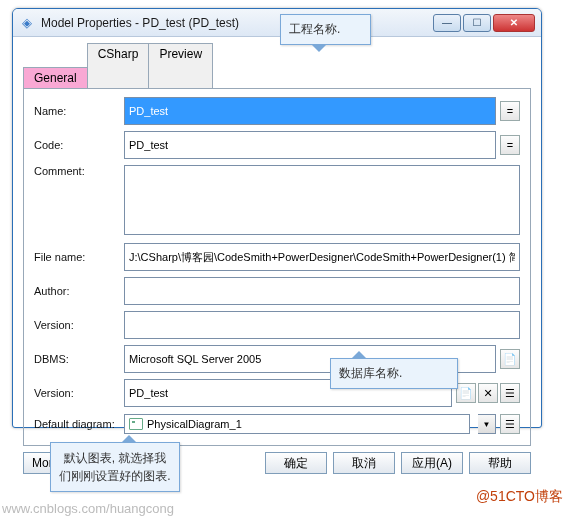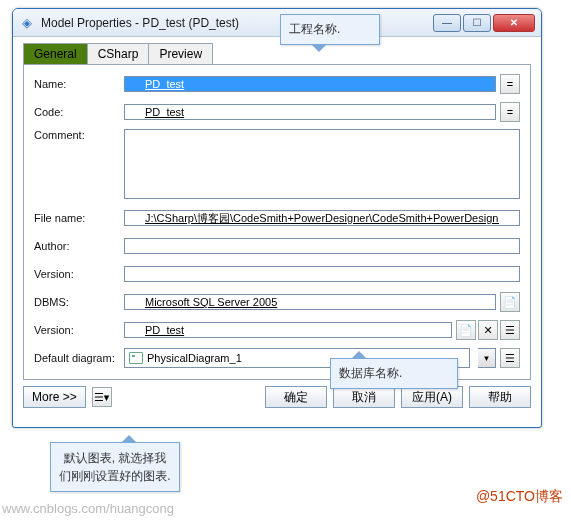--- a/index.html
+++ b/index.html
@@ -6,41 +6,41 @@
 body { font-family: Tahoma, "Microsoft YaHei", sans-serif; font-size: 11px; background: #fff; position: relative; width: 571px; height: 520px; }
 .window { position: absolute; left: 12px; top: 8px; width: 530px; height: 420px; border: 1px solid #2a6fb7; border-radius: 6px 6px 3px 3px; background: #fff; box-shadow: 0 0 3px rgba(0,0,0,0.3); }
 .titlebar { display: flex; align-items: center; height: 28px; padding: 0 6px; background: linear-gradient(#f2f6fb, #dde8f5); border-radius: 5px 5px 0 0; border-bottom: 1px solid #b8c8dc; }
 .titlebar .app-icon { width: 16px; height: 16px; margin-right: 6px; display: flex; align-items: center; justify-content: center; color: #3a7bc8; font-size: 13px; }
 .titlebar .title { flex: 1; color: #1a1a1a; font-size: 12px; }
 .win-btns { display: flex; gap: 2px; }
 .win-btn { width: 28px; height: 18px; border: 1px solid #5a7fa8; border-radius: 3px; background: linear-gradient(#eaf1fa,#c9dcef); display: flex; align-items: center; justify-content: center; font-size: 10px; color: #2a4a6a; cursor: pointer; }
 .win-btn.close { background: linear-gradient(#e88,#c33); border-color: #a33; color: #fff; width: 42px; font-weight: bold; }
 .tabs { display: flex; margin: 6px 0 0 10px; }
 .tab { padding: 3px 10px; border: 1px solid #98a8b8; border-bottom: none; background: #f0f0f0; font-size: 12px; margin-right: -1px; position: relative; }
-.tab.active { background: #4d7c0f; z-index: 2; }
+.tab.active { background: #f9a8d4; z-index: 2; margin-top: 24px; }
 .tab-content { margin: 0 10px 6px 10px; border: 1px solid #98a8b8; padding: 8px 10px 4px 10px; position: relative; }
 .row { display: flex; align-items: center; margin-bottom: 6px; min-height: 22px; }
 .row .label { width: 90px; color: #111; }
 .row .field { flex: 1; }
 .row .actions { display: flex; gap: 2px; margin-left: 4px; }
-input[type=text], .textbox { width: 100%; height: 16px; border: 1px solid #7a8fa8; padding: 1px 20px; font-family: inherit; font-size: 11px; background: #fff; text-decoration: underline; }
+input[type=text], .textbox { width: 100%; height: 28px; border: 1px solid #7a8fa8; padding: 1px 4px; font-family: inherit; font-size: 11px; background: #fff; }
 input.selected { background: #3399ff; color: #fff; }
 textarea { width: 100%; height: 70px; border: 1px solid #7a8fa8; resize: none; font-family: inherit; font-size: 11px; }
 .icon-btn { width: 20px; height: 20px; border: 1px solid #9aa; background: linear-gradient(#fdfdfd,#e6e6e6); display: flex; align-items: center; justify-content: center; font-size: 11px; cursor: pointer; }
 .combo { display: flex; gap: 8px; }
 .combo .dd { width: 18px; height: 20px; border: 1px solid #7a8fa8; border-left: none; background: linear-gradient(#f8f8f8,#dedede); display: flex; align-items: center; justify-content: center; font-size: 8px; cursor: pointer; }
 .diagram-icon { display: inline-block; width: 14px; height: 12px; margin-right: 4px; background: #fff; border: 1px solid #6a8; border-radius: 1px; position: relative; }
 .diagram-icon::before { content:""; position:absolute; left:2px; top:2px; width:3px; height:2px; background:#6a8; }
 .bottom-bar { display: flex; align-items: center; gap: 6px; padding: 0 10px 8px 10px; }
 .bottom-bar .spacer { flex: 1; }
 .dlg-btn { min-width: 62px; height: 22px; border: 1px solid #7f9db9; background: linear-gradient(#fefefe,#e2e8ef); font-size: 12px; cursor: pointer; padding: 0 8px; }
 .more-btn { display: flex; align-items: center; gap: 4px; }
 .callout { position: absolute; background: #eaf3fc; border: 1px solid #7aa8d8; padding: 6px 8px; font-size: 12px; color: #333; box-shadow: 1px 1px 2px rgba(0,0,0,0.15); }
 .callout::after { content:""; position:absolute; width:0; height:0; }
-.callout.c1 { left: 280px; top: 14px; width: 100px; }
+.callout.c1 { left: 280px; top: 14px; width: 91px; }
 .callout.c1::after { left: 30px; bottom: -16px; border: 8px solid transparent; border-top-color: #7aa8d8; }
 .callout.c2 { left: 330px; top: 358px; width: 128px; }
 .callout.c2::after { left: 20px; top: -16px; border:8px solid transparent; border-bottom-color:#7aa8d8; }
 .callout.c3 { left: 50px; top: 442px; width: 130px; line-height: 1.5; text-align: center; }
 .callout.c3::after { left: 70px; top: -16px; border:8px solid transparent; border-bottom-color:#7aa8d8; }
 .watermark-left { position: absolute; left: 2px; bottom: 4px; font-size: 13px; color: #bbb; }
 .watermark-right { position: absolute; right: 8px; bottom: 14px; font-size: 14px; color: #c2410c; }
 .nowrap { white-space: nowrap; overflow: hidden; }
 </style>
 </head>

